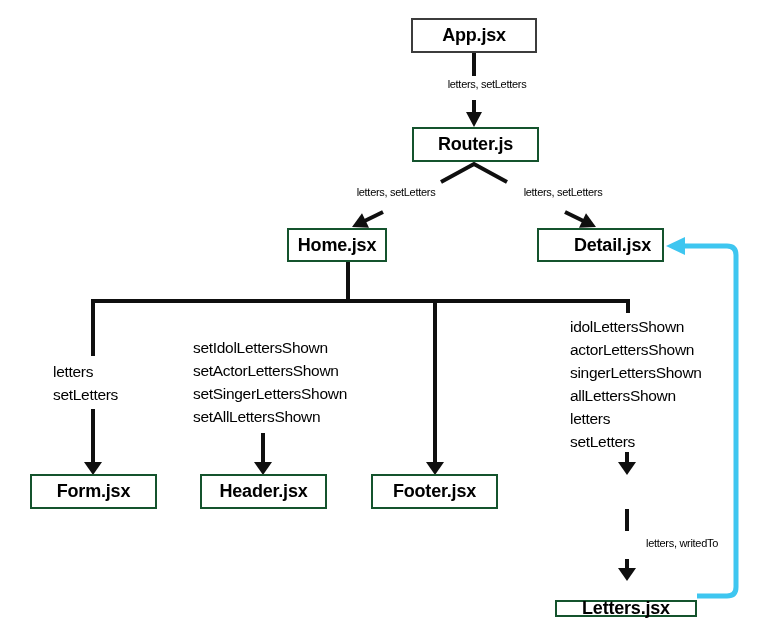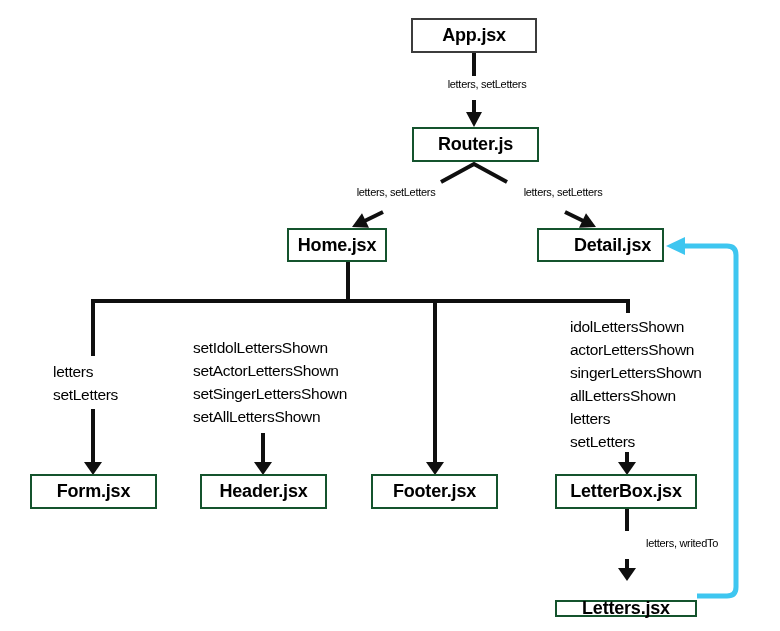--- a/index.html
+++ b/index.html
@@ -99,23 +99,20 @@
   </div>
 
   <div class="node" style="left:200px;top:474px;width:127px;height:35px;">
     <span>Header.jsx</span>
   </div>
 
   <div class="node" style="left:371px;top:474px;width:127px;height:35px;">
     <span>Footer.jsx</span>
   </div>
 
-  <div class="node" style="left:555px;top:474px;width:142px;height:35px;">
-    <span>LetterBox.jsx</span>
-  </div>
 
   <div class="node" style="left:555px;top:600px;width:142px;height:17px;">
     <span>Letters.jsx</span>
   </div>
 
   <div class="edge-label" style="left:402px;top:78px;width:170px;">letters, setLetters</div>
 
   <div class="edge-label" style="left:311px;top:186px;width:170px;">letters, setLetters</div>
 
   <div class="edge-label" style="left:478px;top:186px;width:170px;">letters, setLetters</div>

